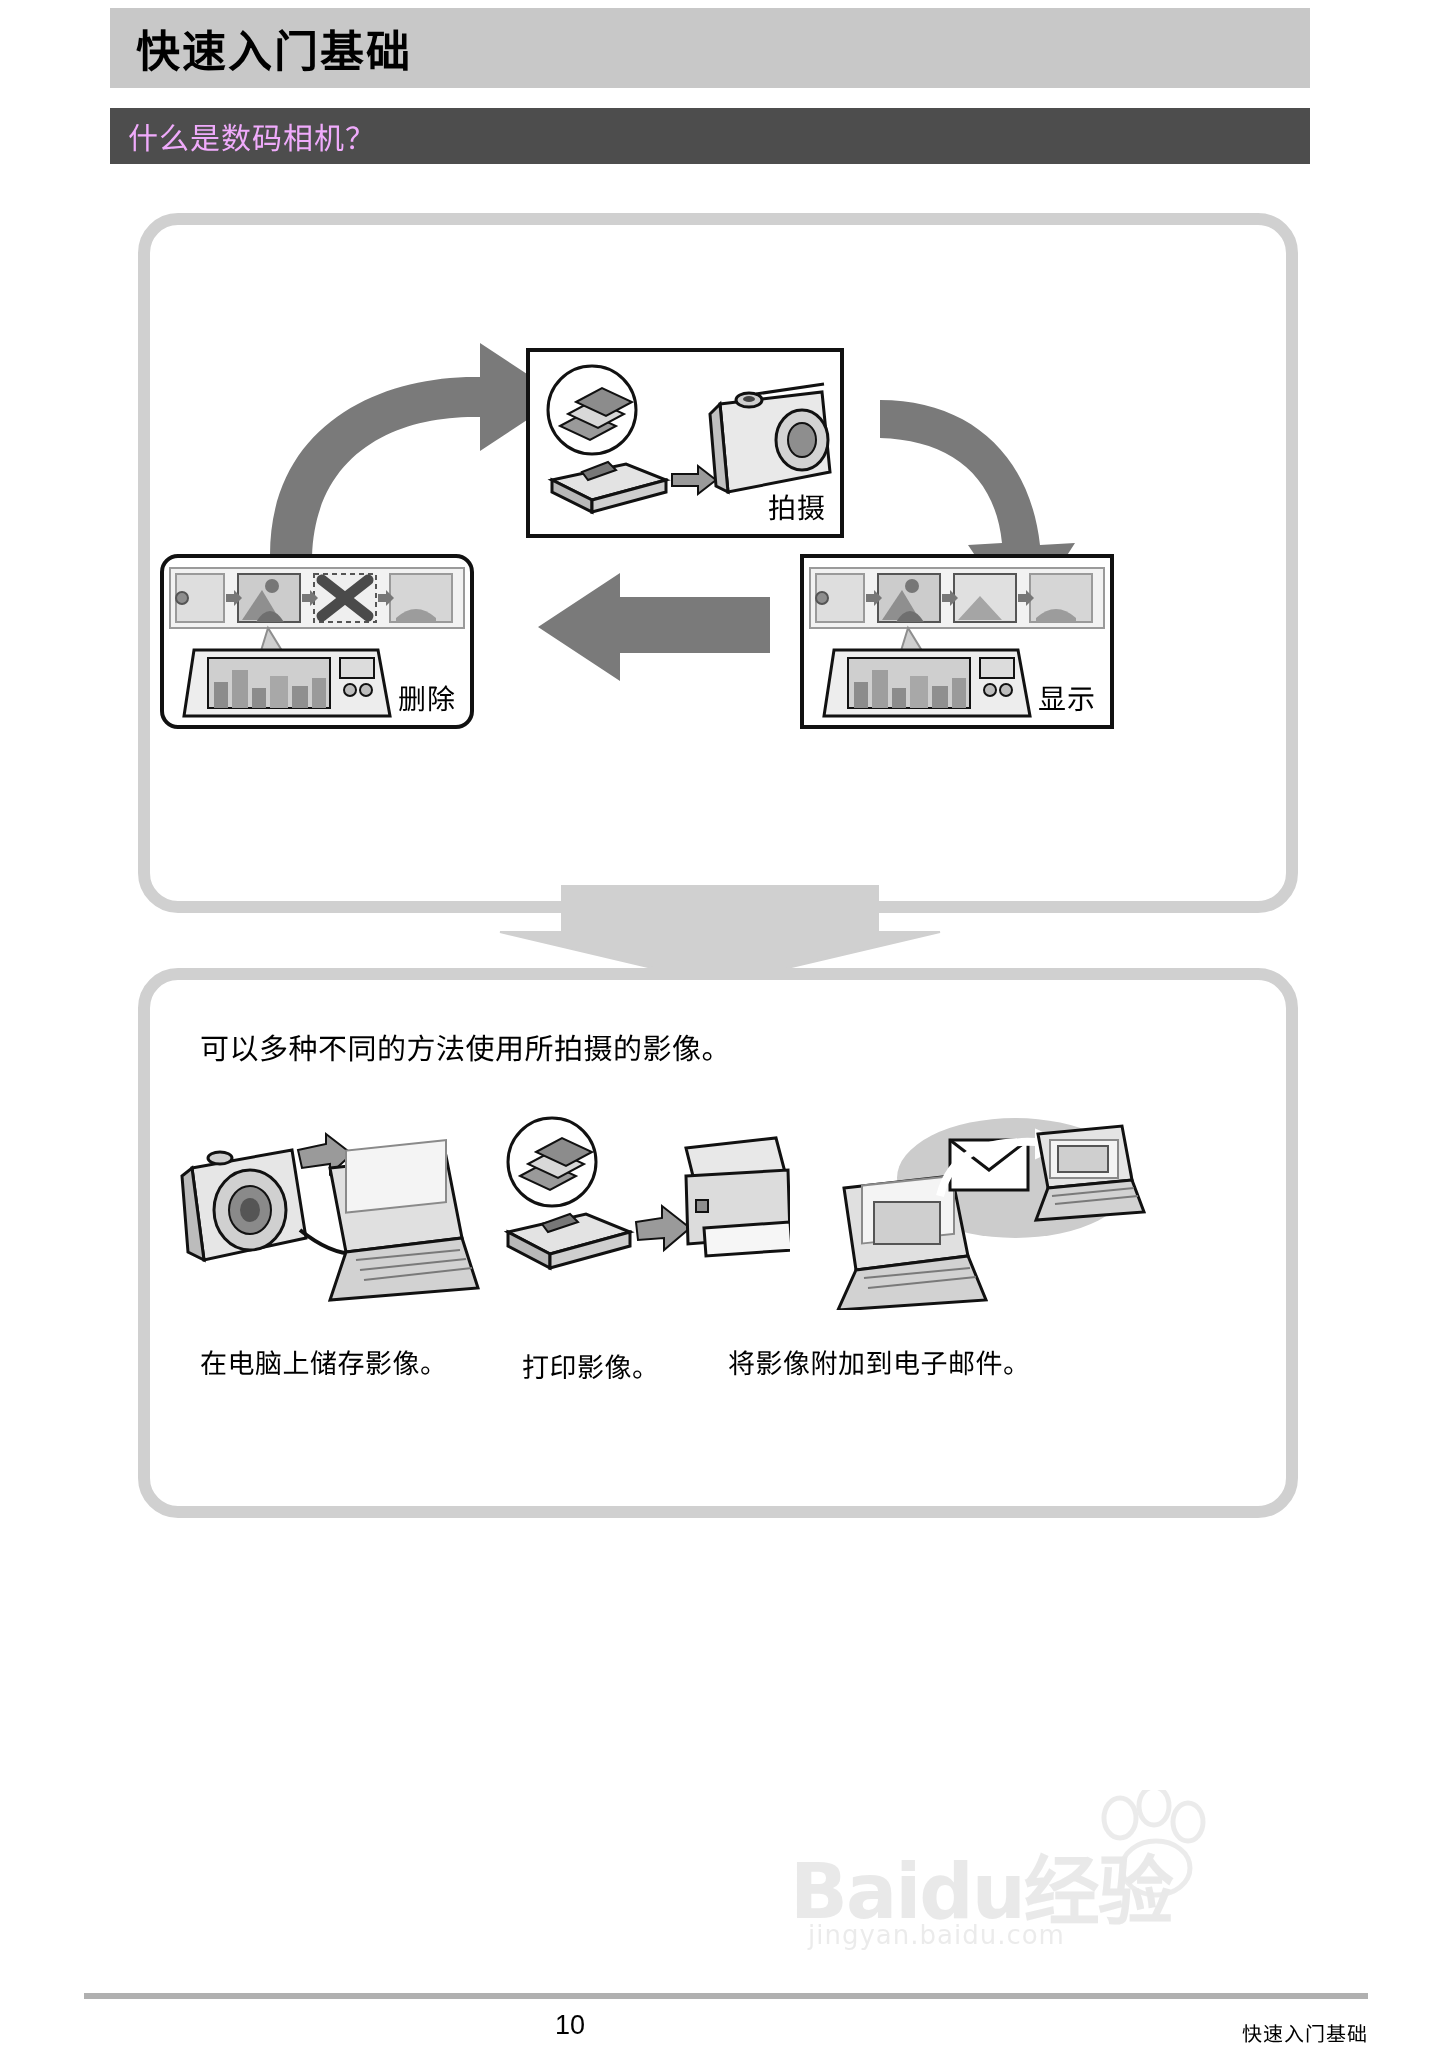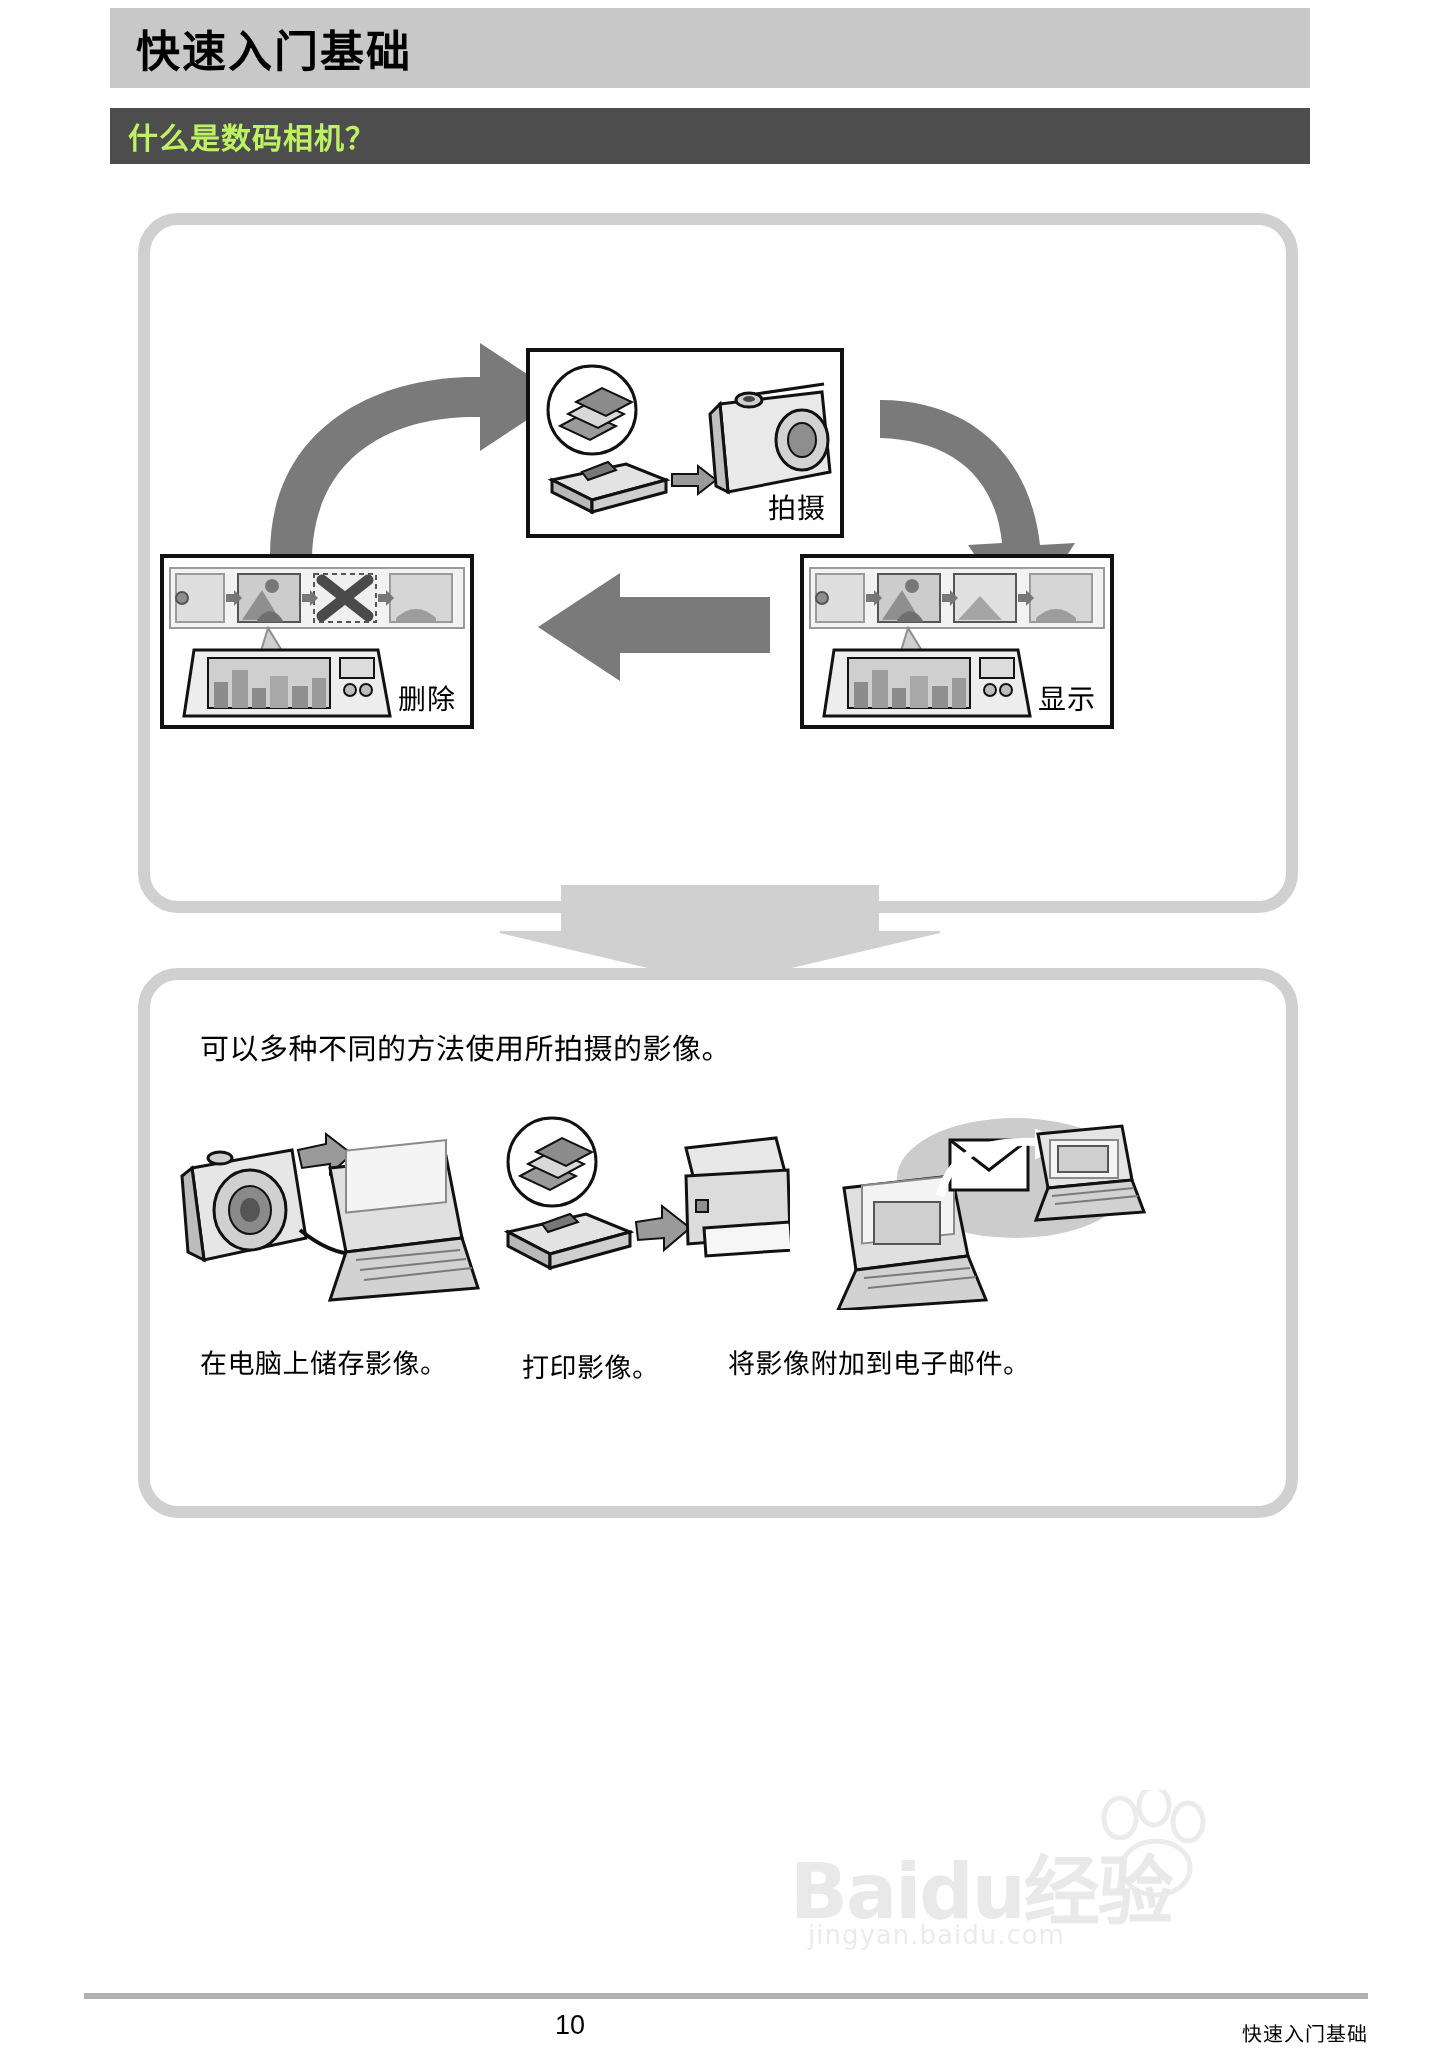--- a/index.html
+++ b/index.html
@@ -40,22 +40,22 @@
     left: 110px;
     top: 108px;
     width: 1200px;
     height: 56px;
     background: #4d4d4d;
     display: flex;
     align-items: center;
   }
   .section-bar .section-title {
     font-size: 30px;
-    font-weight: bold;
-    color: #bef264;
+    font-weight: normal;
+    color: #f0abfc;
     margin-left: 18px;
     letter-spacing: 1px;
   }
 
   
   .panel {
     position: absolute;
     border: 12px solid #d0d0d0;
     border-radius: 40px;
     background: #ffffff;
@@ -92,21 +92,21 @@
   }
 
   .illus-box {
     position: absolute;
     border: 4px solid #111;
     background: #ffffff;
     box-sizing: border-box;
   }
   #box-shoot  { left: 376px; top: 123px; width: 318px; height: 190px; }
   #box-display{ left: 650px; top: 329px; width: 314px; height: 175px; }
-  #box-delete { left: 10px;  top: 329px; width: 314px; height: 175px; }
+  #box-delete { left: 10px;  top: 329px; width: 314px; height: 175px; border-radius: 18px; }
 
   .illus-label {
     position: absolute;
     right: 14px;
     bottom: 8px;
     font-size: 28px;
     color: #000;
     letter-spacing: 1px;
   }
 

